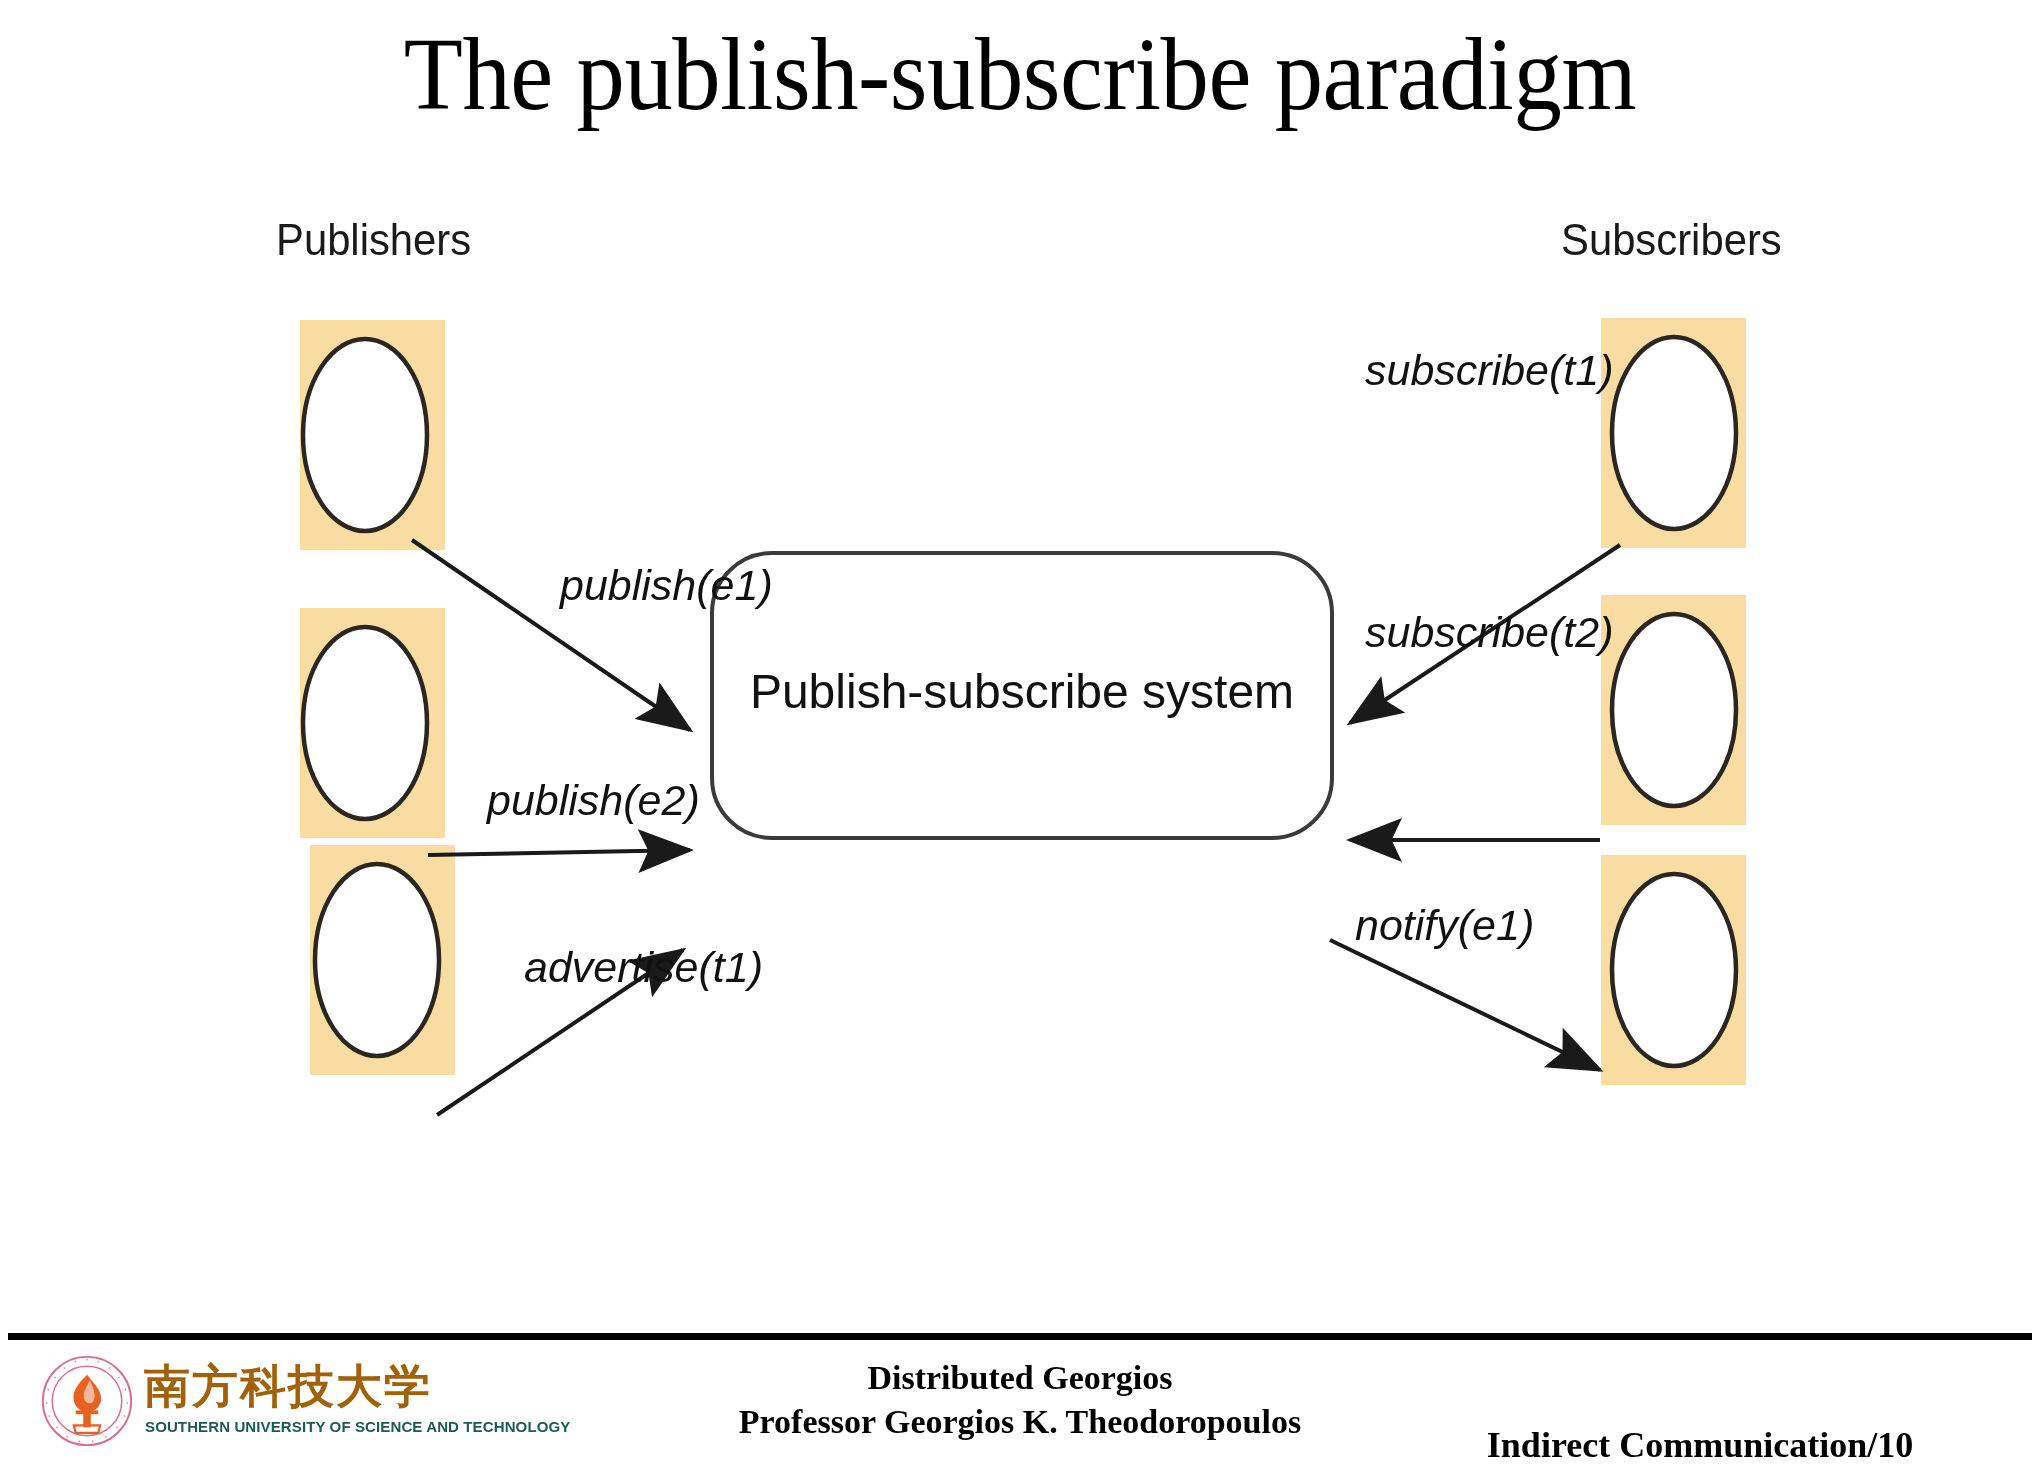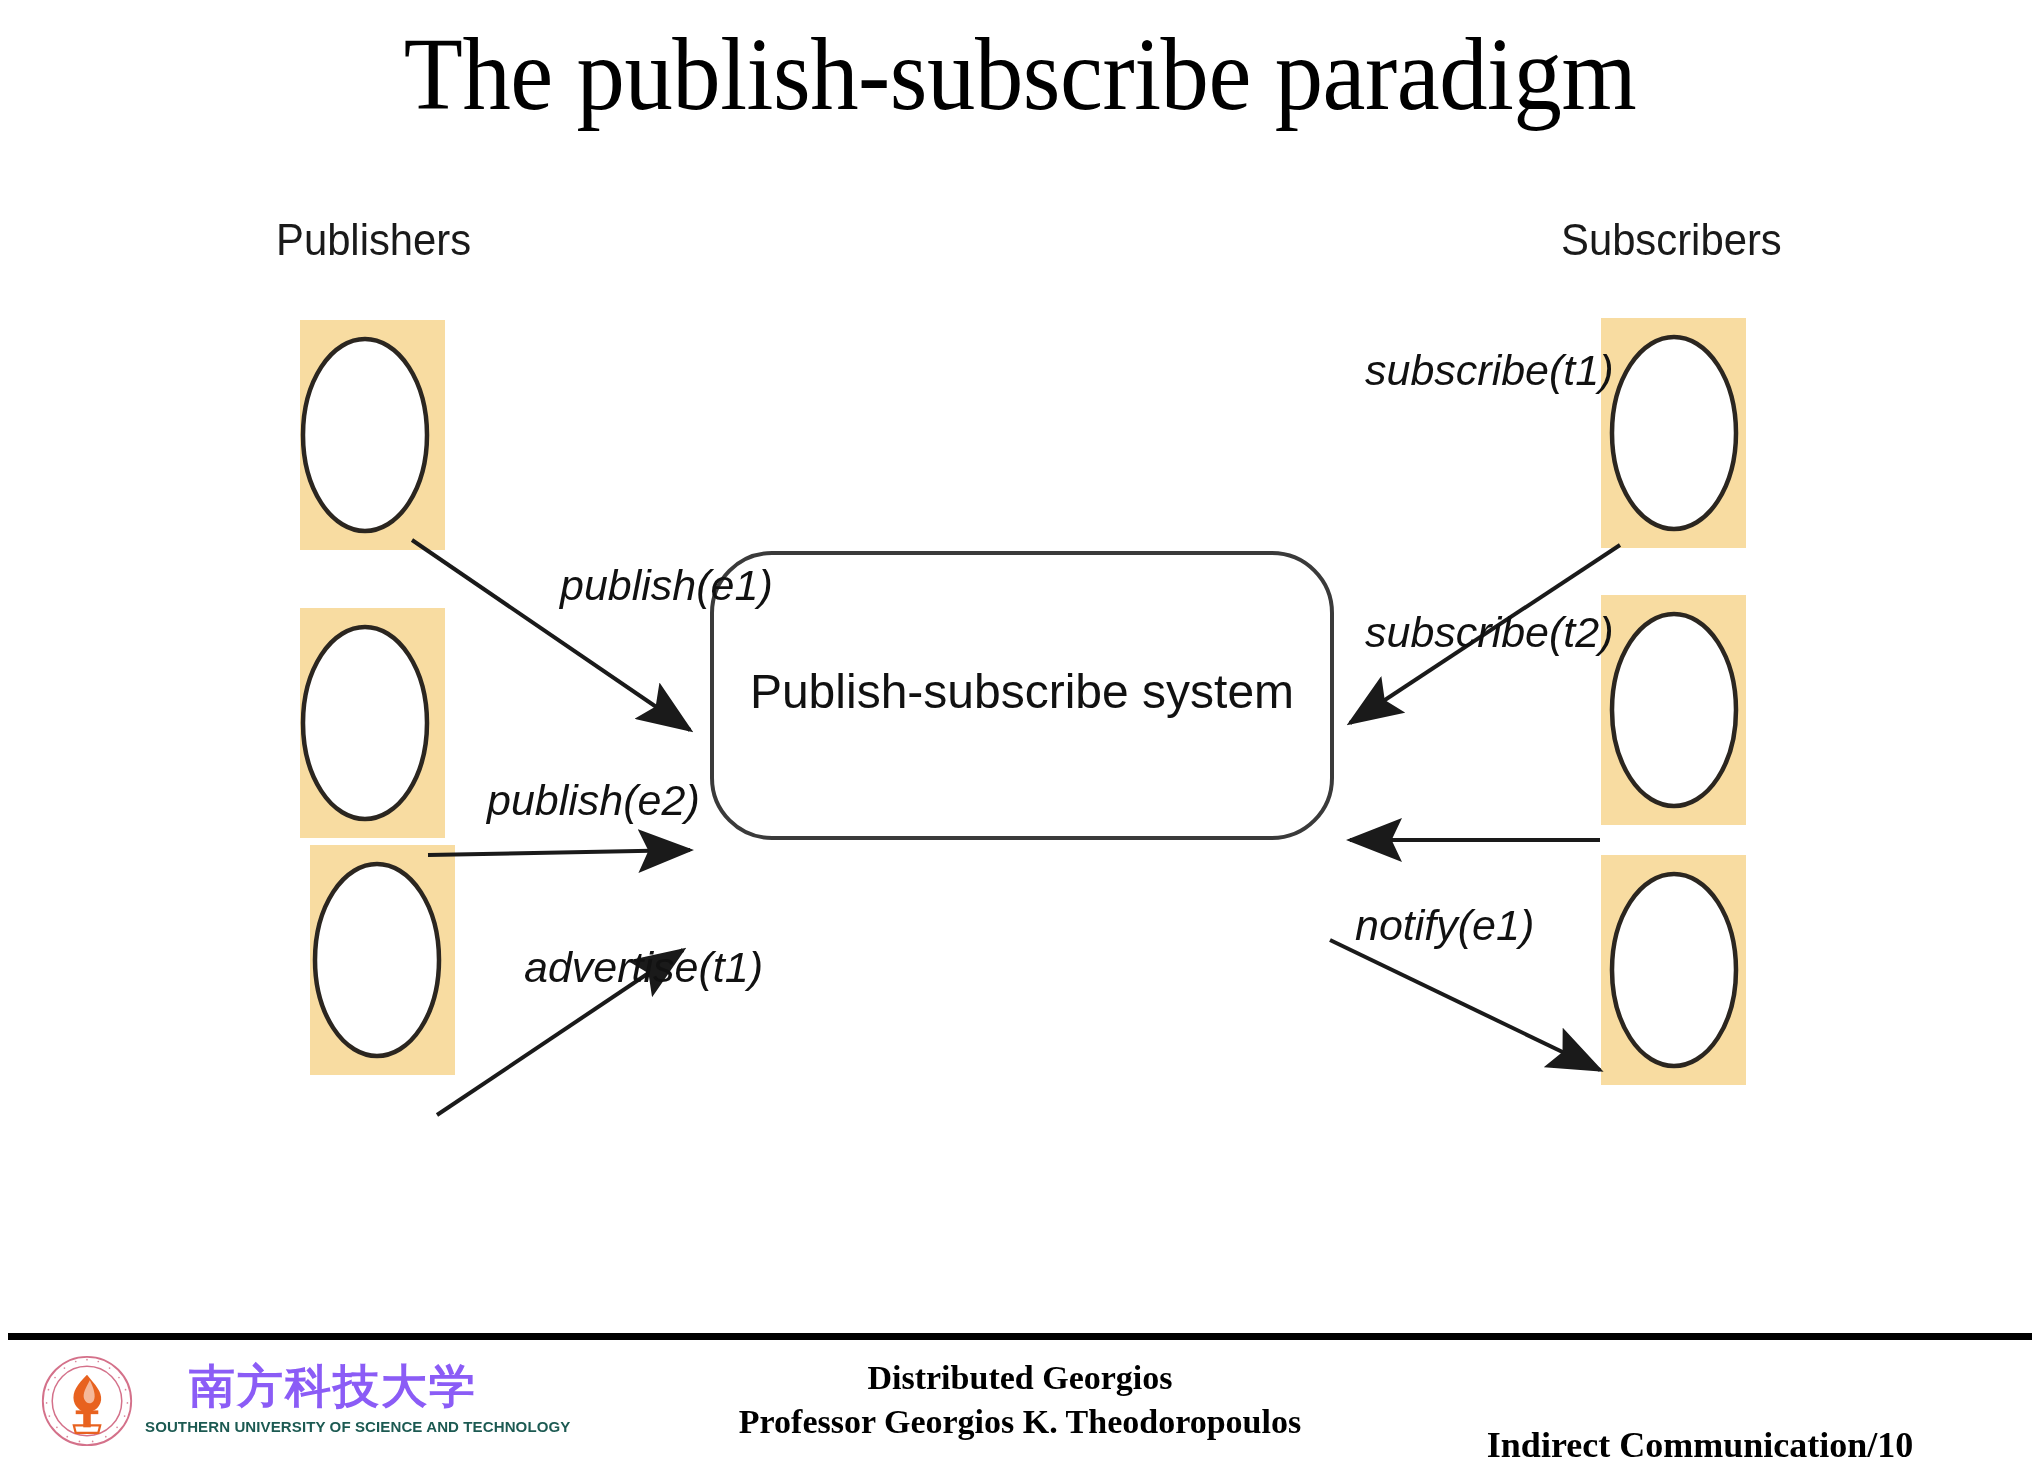--- a/index.html
+++ b/index.html
@@ -122,24 +122,23 @@
     width: 286px;
     height: 94px;
   }
   .logo-cn {
     position: absolute;
     left: 0;
     top: 0;
     font-family: "Liberation Serif", serif;
     font-size: 46px;
     font-weight: bold;
-    color: #8b5cf6;
+    color: #a16207;
     letter-spacing: 2px;
     white-space: nowrap;
-    margin-left: 45px;
   }
   .logo-en {
     position: absolute;
     left: 1px;
     top: 62px;
     font-family: "Liberation Sans", sans-serif;
     font-size: 15.5px;
     font-weight: bold;
     color: #1c5a52;
     letter-spacing: 0.1px;

